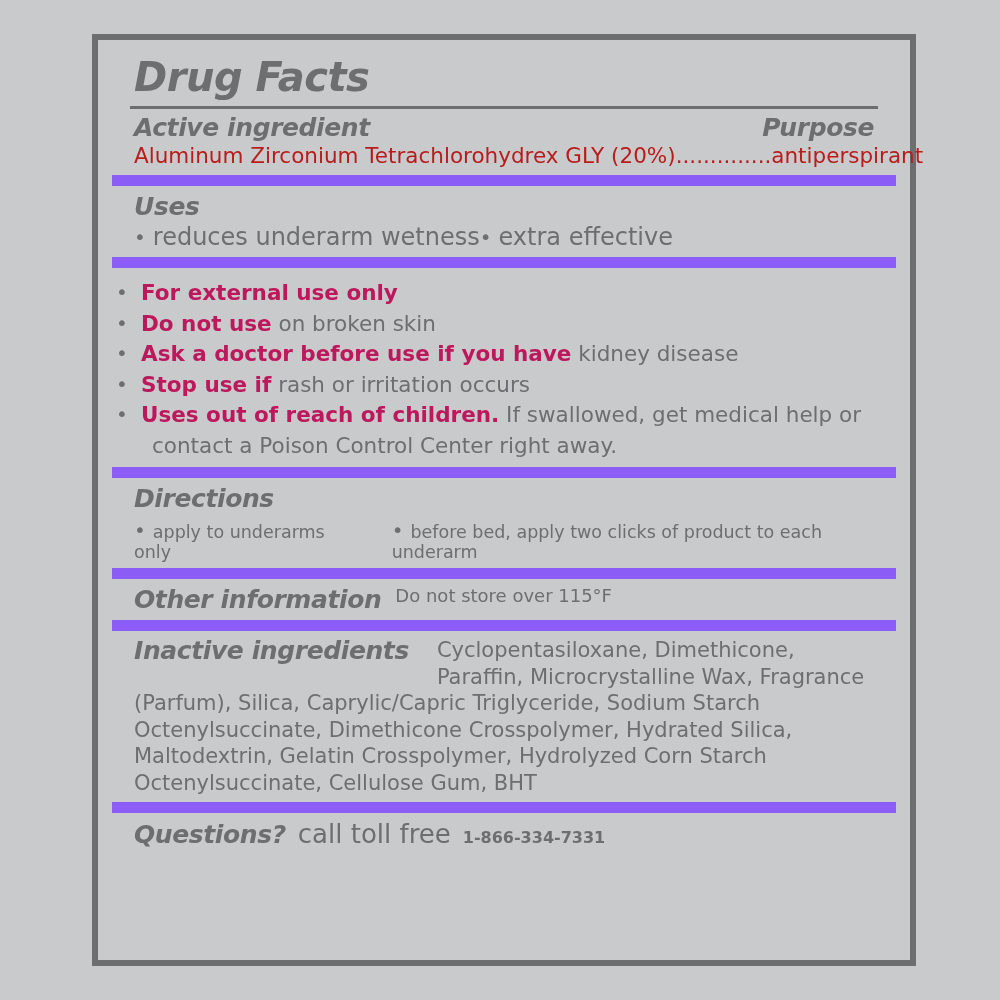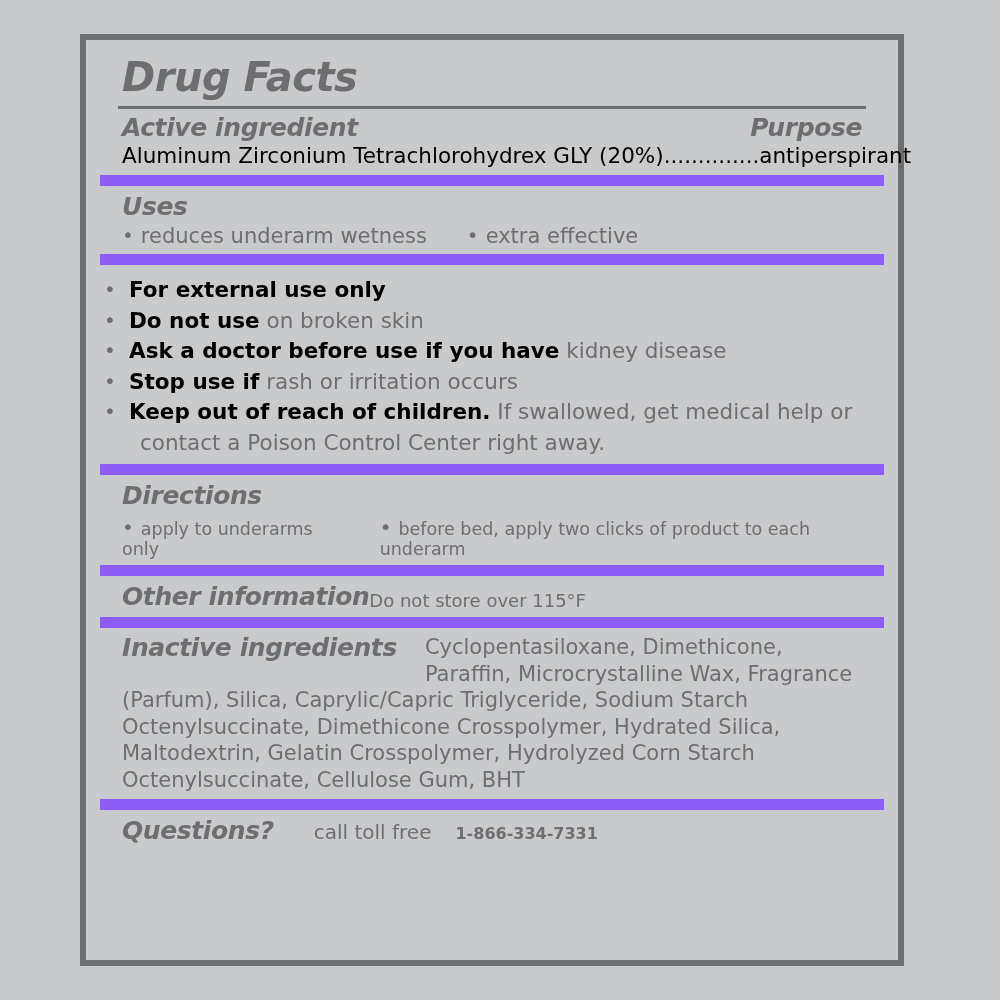--- a/index.html
+++ b/index.html
@@ -10,21 +10,21 @@
   body {
     width: 1000px;
     height: 1000px;
     font-family: "DejaVu Sans", sans-serif;
     color: #6d6e70;
     overflow: hidden;
   }
 
   .panel {
     position: absolute;
-    left: 80px;
+    left: 92px;
     top: 34px;
     width: 824px;
     height: 932px;
     box-sizing: border-box;
     border: 6px solid #6d6e70;
     background: #c9cacb;
     padding: 0;
   }
 
   .inner {
@@ -74,33 +74,32 @@
 
   .head-row {
     display: flex;
     justify-content: space-between;
     align-items: baseline;
   }
 
   .body-text {
     font-size: 21px;
     line-height: 1.22;
-    color: #000000;
+    color: #b91c1c;
   }
 
   .ai-line {
     font-size: 21.5px;
     margin-top: 1px;
     white-space: nowrap;
   }
 
   .uses-row {
     display: flex;
-    gap: 40px;
-    font-size: 21px;
+    font-size: 24px;
     margin-top: 2px;
   }
 
   .bullet::before {
     content: "\2022";
     display: inline-block;
     margin-right: 7px;
     font-size: 20px;
     vertical-align: 1px;
   }
@@ -109,56 +108,56 @@
     margin-top: 4px;
   }
   .warn-item {
     font-size: 21.5px;
     line-height: 1.42;
     text-indent: -18px;
     padding-left: 18px;
   }
   .warn-item b {
     font-weight: bold;
-    color: #000000;
+    color: #be185d;
   }
 
   .dir-row {
     display: flex;
     gap: 42px;
     font-size: 17.5px;
     margin-top: 5px;
   }
 
   .inline-head-row {
     display: flex;
-    align-items: flex-end;
+    align-items: flex-start;
+    gap: 14px;
   }
   .inline-value {
     font-size: 18px;
   }
 
   .inactive-block {
     font-size: 21px;
     line-height: 1.26;
   }
   .inactive-block .head {
     float: left;
     margin-right: 28px;
     line-height: 1.12;
   }
 
   .questions-row {
     display: flex;
     align-items: baseline;
-    gap: 24px;
+    gap: 12px;
   }
   .questions-row .q-text {
-    font-size: 20px;
-    margin-left: 16px;
+    font-size: 26px;
   }
   .questions-row .phone {
     font-weight: bold;
     font-size: 16px;
   }
 </style>
 </head>
 <body>
 
 <div class="panel">
@@ -182,21 +181,21 @@
         <div class="bullet">extra effective</div>
       </div>
     </div>
 
     <div class="section">
       <div class="warn-list">
         <div class="warn-item bullet"><b>For external use only</b><span></span></div>
         <div class="warn-item bullet"><b>Do not use</b><span> on broken skin</span></div>
         <div class="warn-item bullet"><b>Ask a doctor before use if you have</b><span> kidney disease</span></div>
         <div class="warn-item bullet"><b>Stop use if</b><span> rash or irritation occurs</span></div>
-        <div class="warn-item bullet"><b>Keep out of reach of children.</b><span> If swallowed, get medical help or contact a Poison Control Center right away.</span></div>
+        <div class="warn-item bullet"><b>Uses out of reach of children.</b><span> If swallowed, get medical help or contact a Poison Control Center right away.</span></div>
       </div>
     </div>
 
     <div class="section">
       <div class="head">Directions</div>
       <div class="dir-row">
         <div class="bullet">apply to underarms only</div>
         <div class="bullet">before bed, apply two clicks of product to each underarm</div>
       </div>
     </div>

